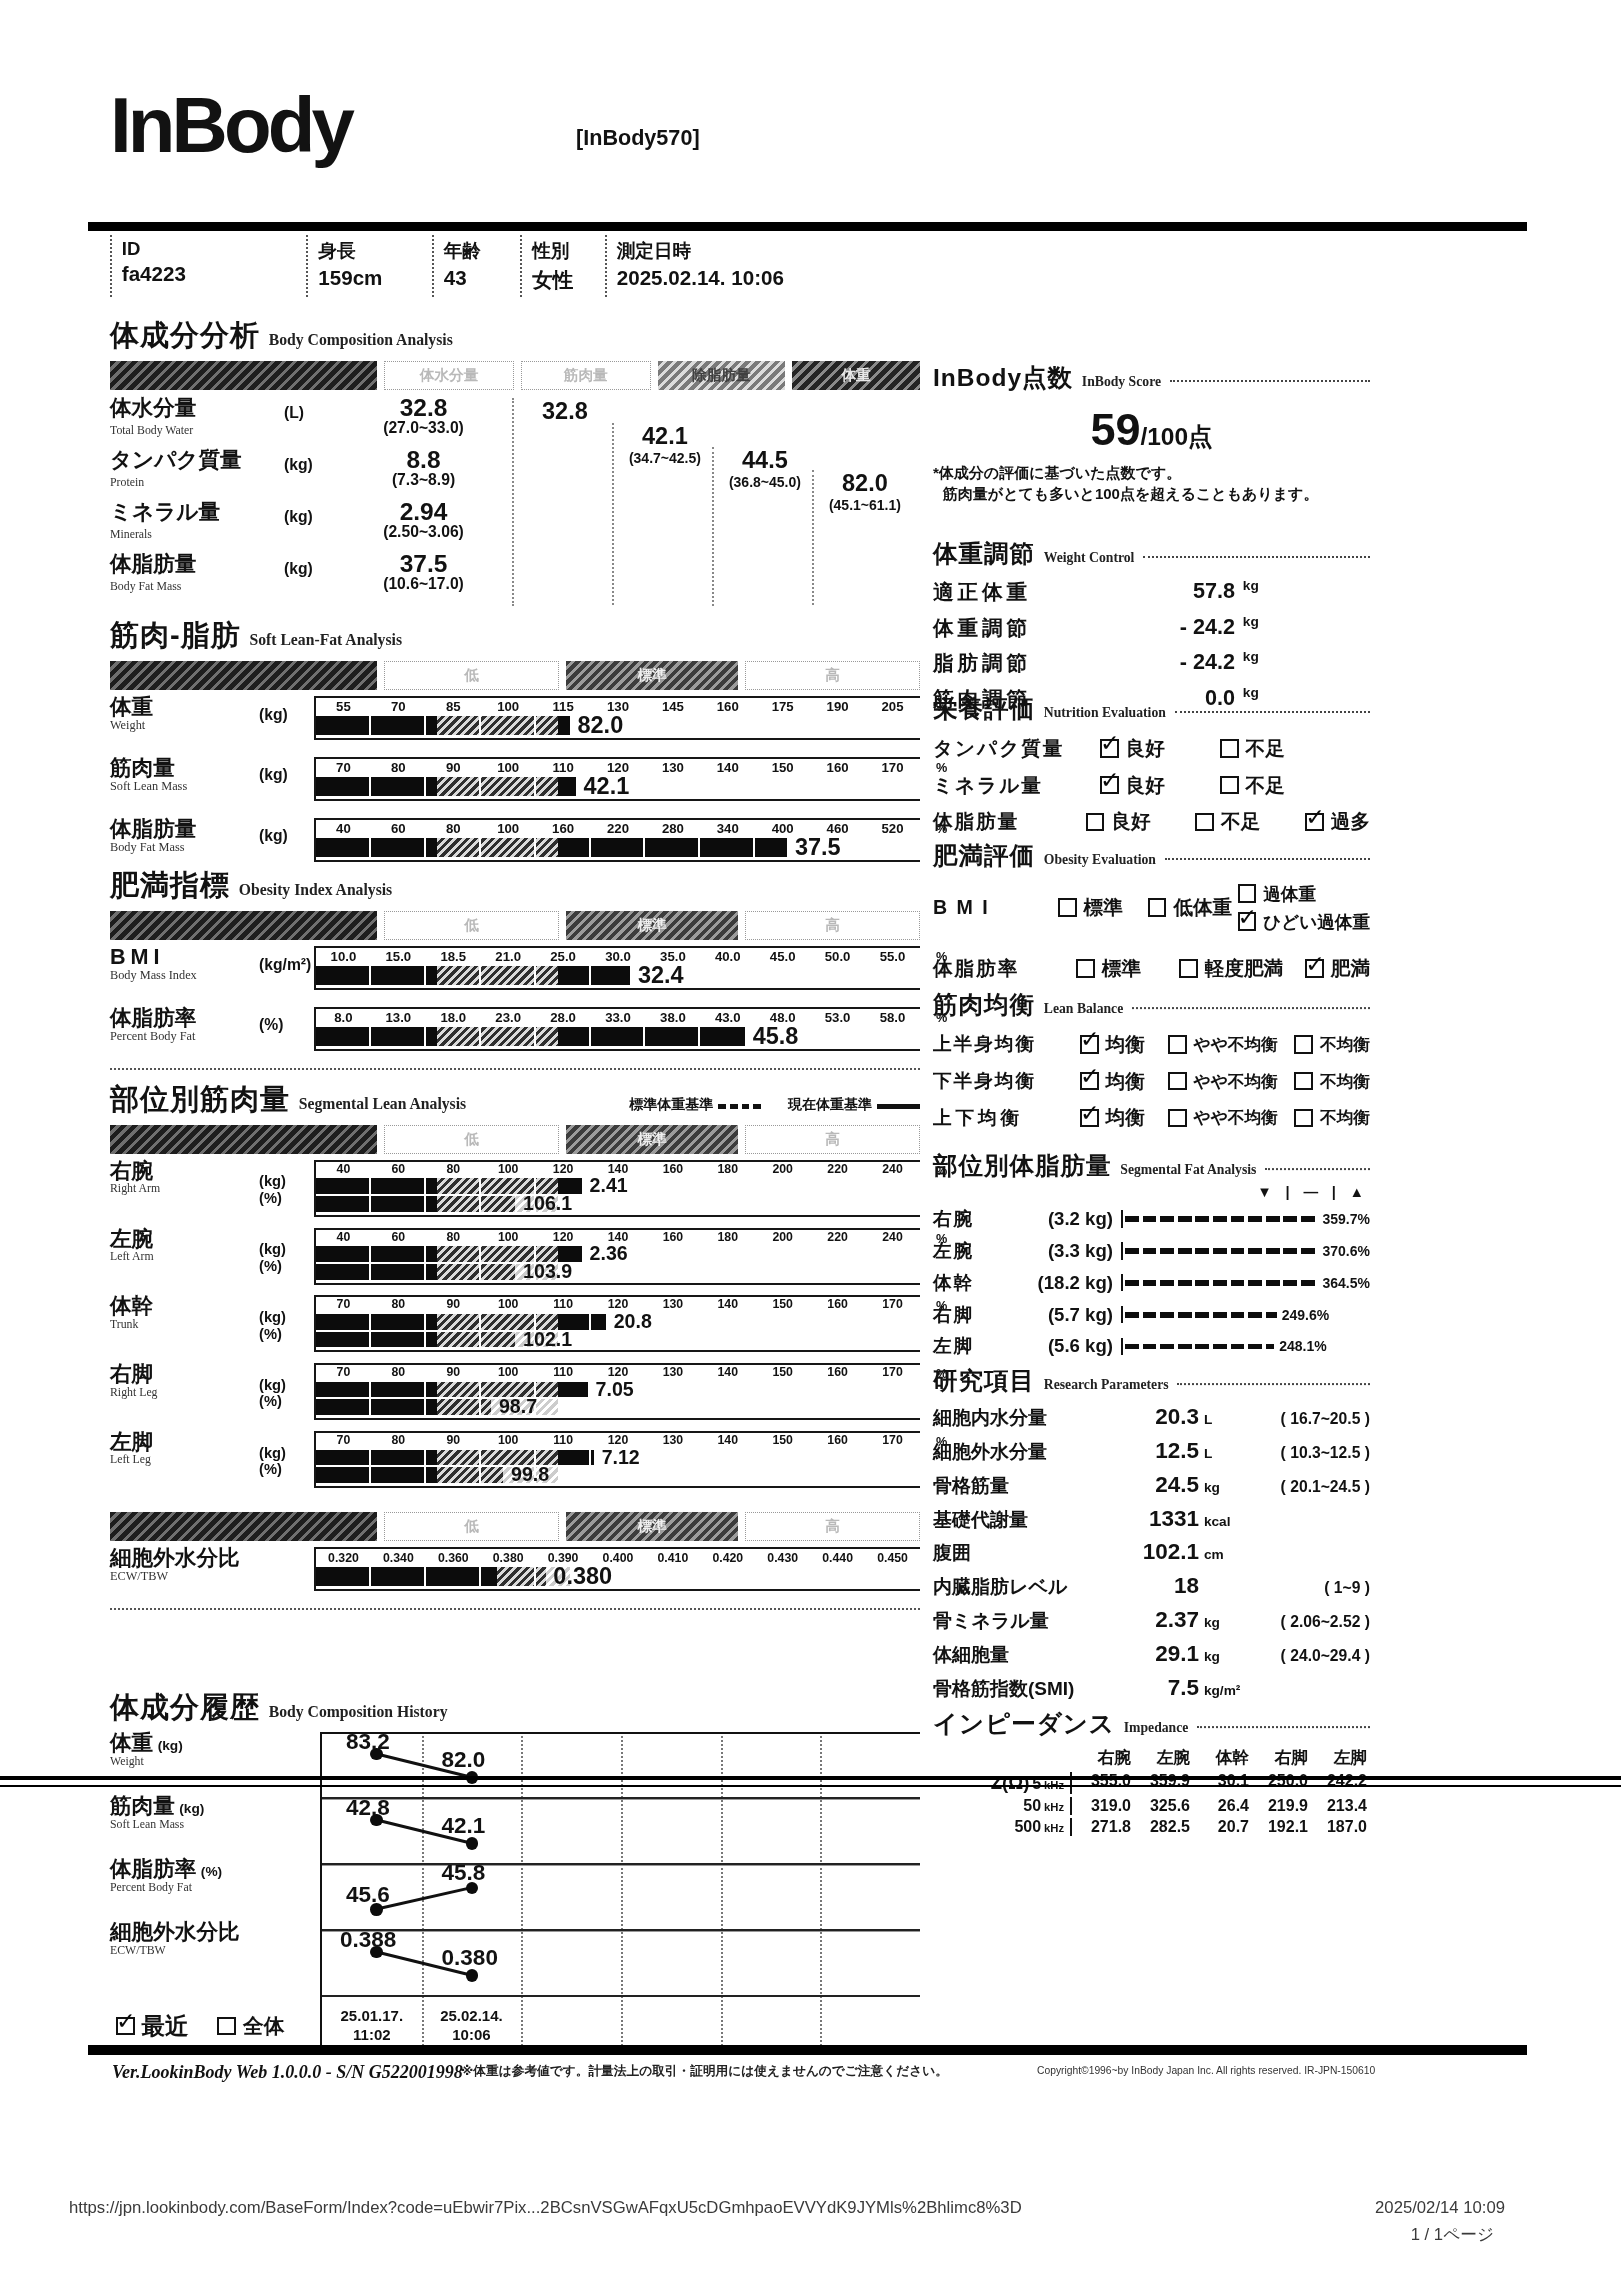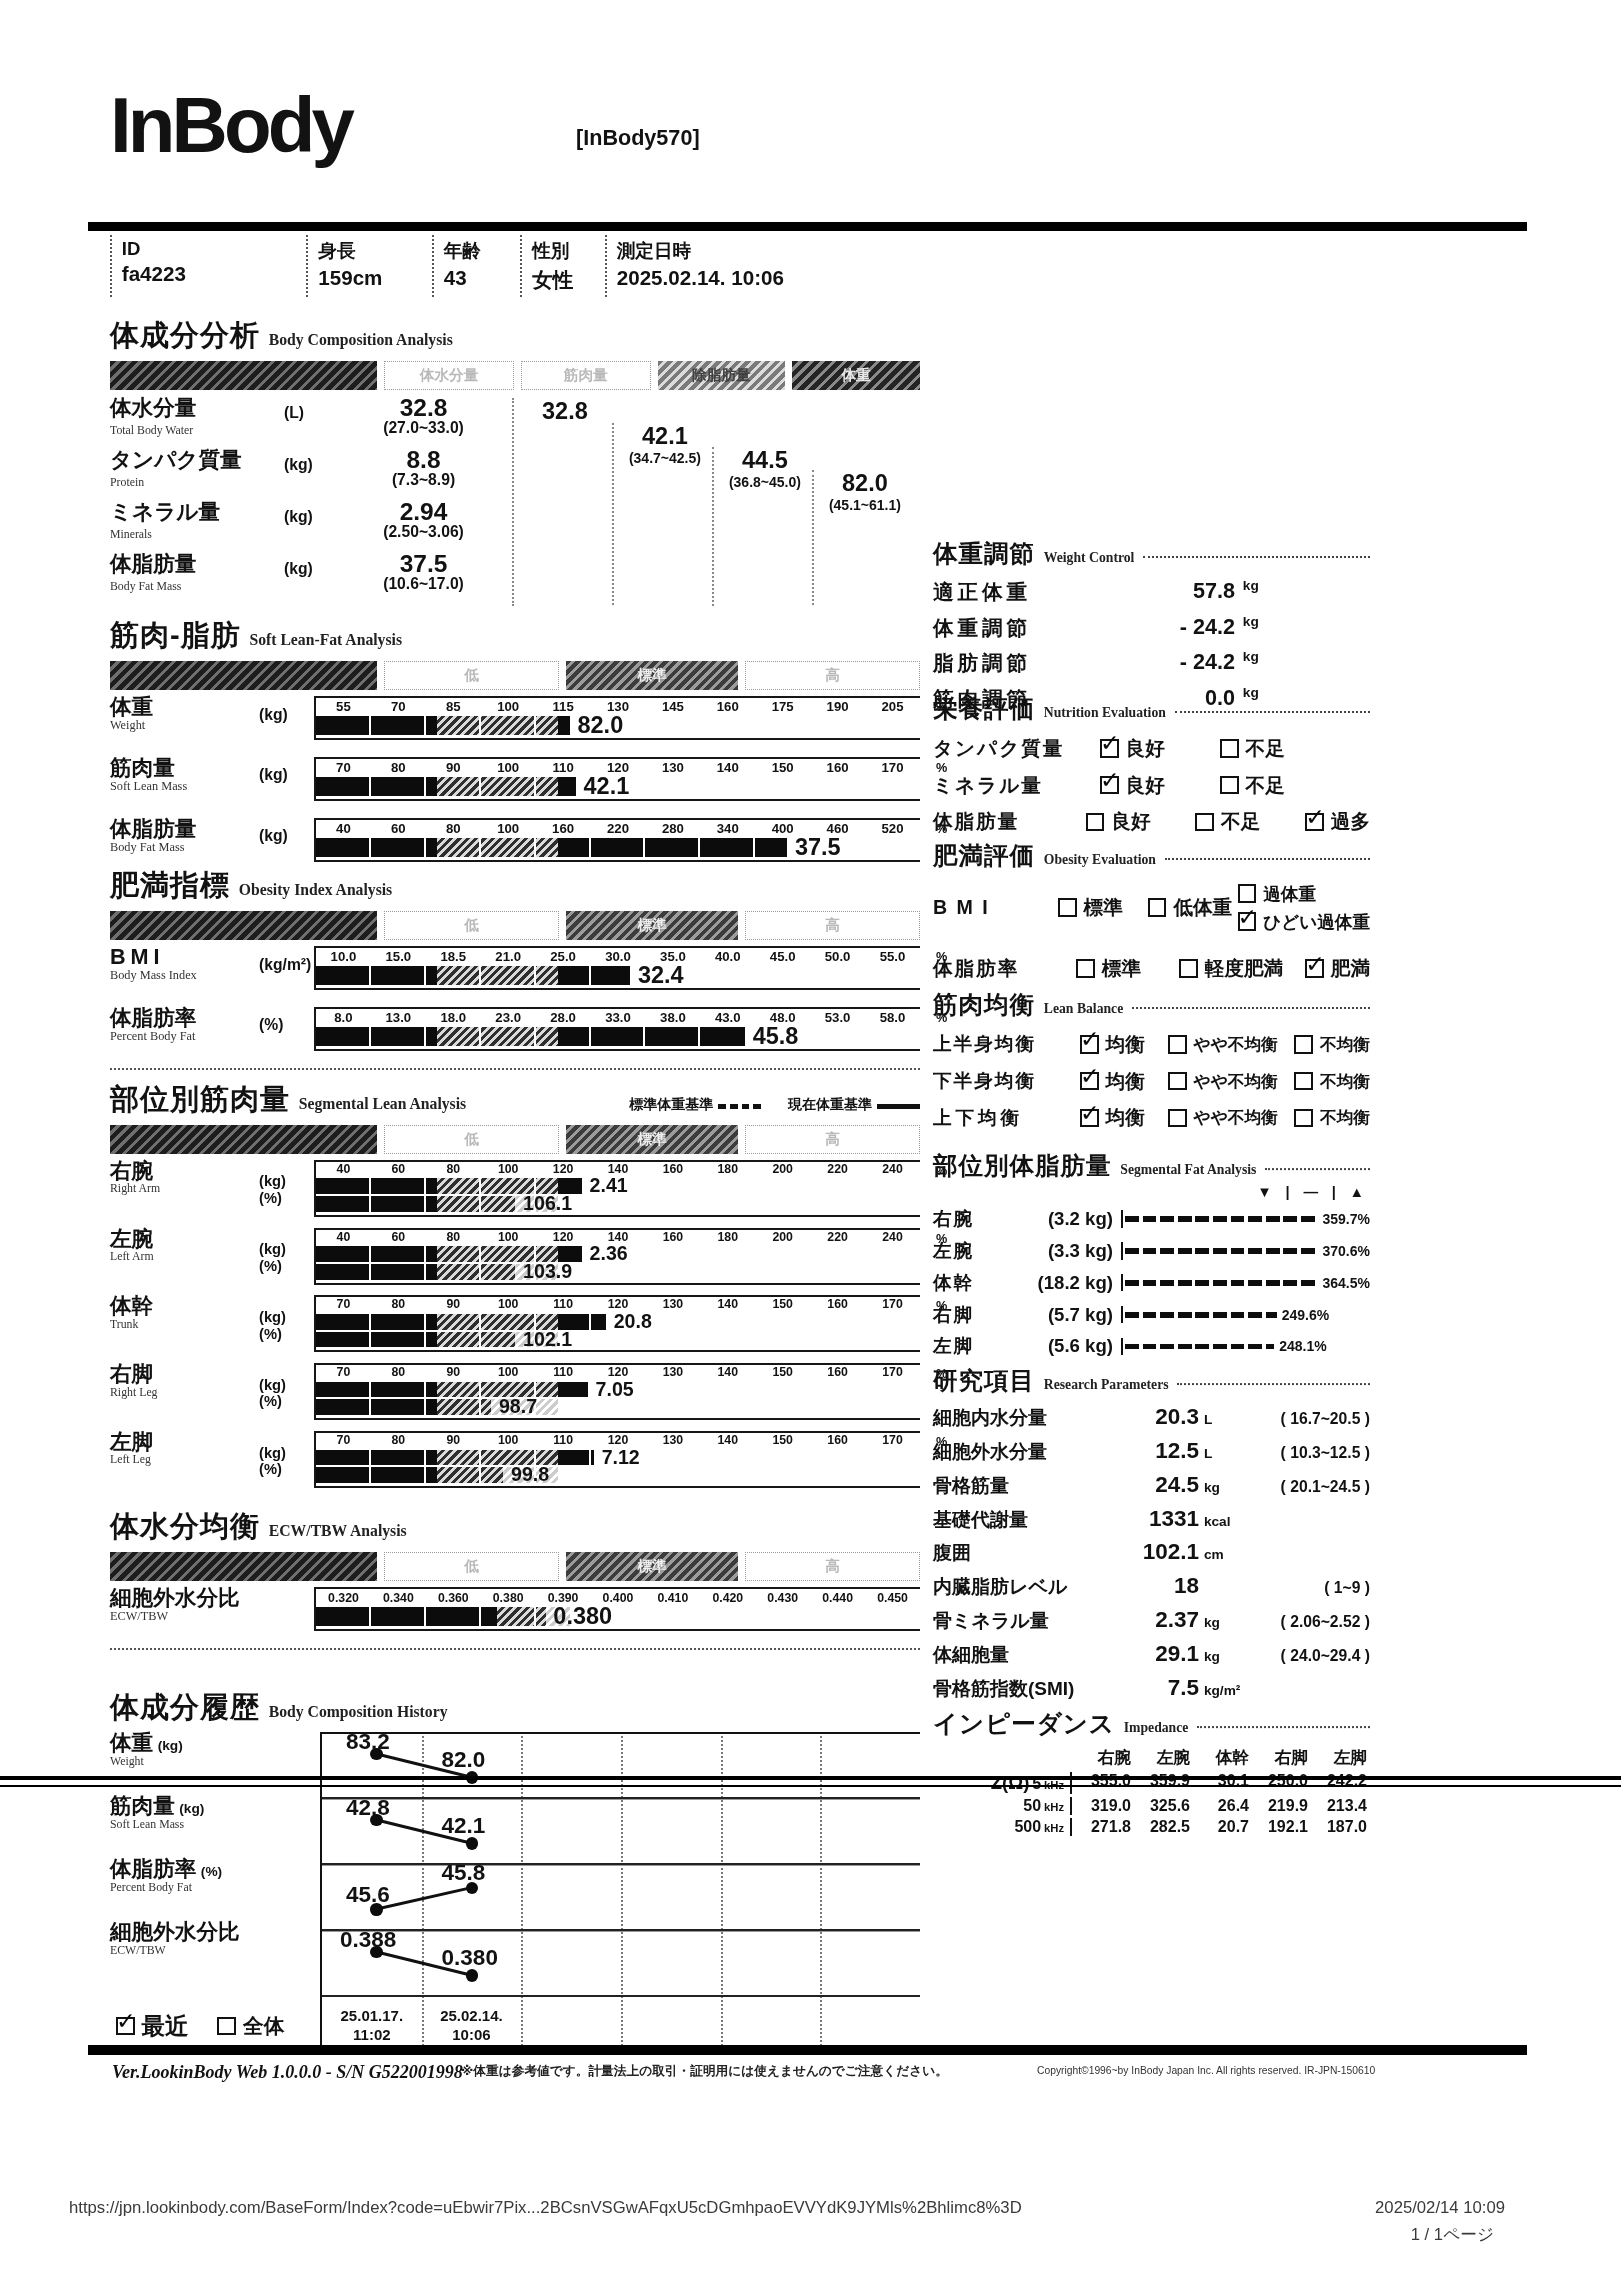--- a/index.html
+++ b/index.html
@@ -618,24 +618,20 @@
             <div class="seps"></div>
             <div class="fill" style="width: 31%;"></div>
             <span class="bval">99.8</span>
           </div>
         <span class="pctsign">%</span>
       </div>
     </div>
   </div>
 
   <div class="sec lcol" style="top:1507px">
-    <div class="stitle">
-      <span class="jp">体水分均衡</span>
-      <span class="en">ECW/TBW Analysis</span>
-    </div>
     <div class="band-row">
       <div class="band-dark"></div>
       <div class="band-cell">低</div>
       <div class="band-cell band-std">標準</div>
       <div class="band-cell">高</div>
     </div>
     <div class="mf-row">
       <div class="mf-label" style="width:204px">
           <div class="jp">細胞外水分比</div>
           <div class="en">ECW/TBW</div>
@@ -736,20 +732,34 @@
             <span>最近</span>
           </span>
         <span style="display:flex;align-items:center;font-size:20.6px">
             <span class="cb"></span>
             <span>全体</span>
           </span>
       </div>
     </div>
   </div>
 
+  <div class="sec rcol" style="top:361px">
+    <div class="stitle rtitle">
+      <span class="jp">InBody点数</span>
+      <span class="en">InBody Score</span>
+      <span class="rule"></span>
+    </div>
+    <div class="score-line">
+      <span class="big">59</span><span class="suf">/100点</span>
+    </div>
+    <div class="notes">
+      <div>*体成分の評価に基づいた点数です。</div>
+      <div class="n2">筋肉量がとても多いと100点を超えることもあります。</div>
+    </div>
+  </div>
 
   <div class="sec rcol" style="top:537px">
     <div class="stitle rtitle">
       <span class="jp">体重調節</span>
       <span class="en">Weight Control</span>
       <span class="rule"></span>
     </div>
     <div class="wc-row">
         <span class="wc-label">適正体重</span>
         <span class="wc-val">57.8</span>

